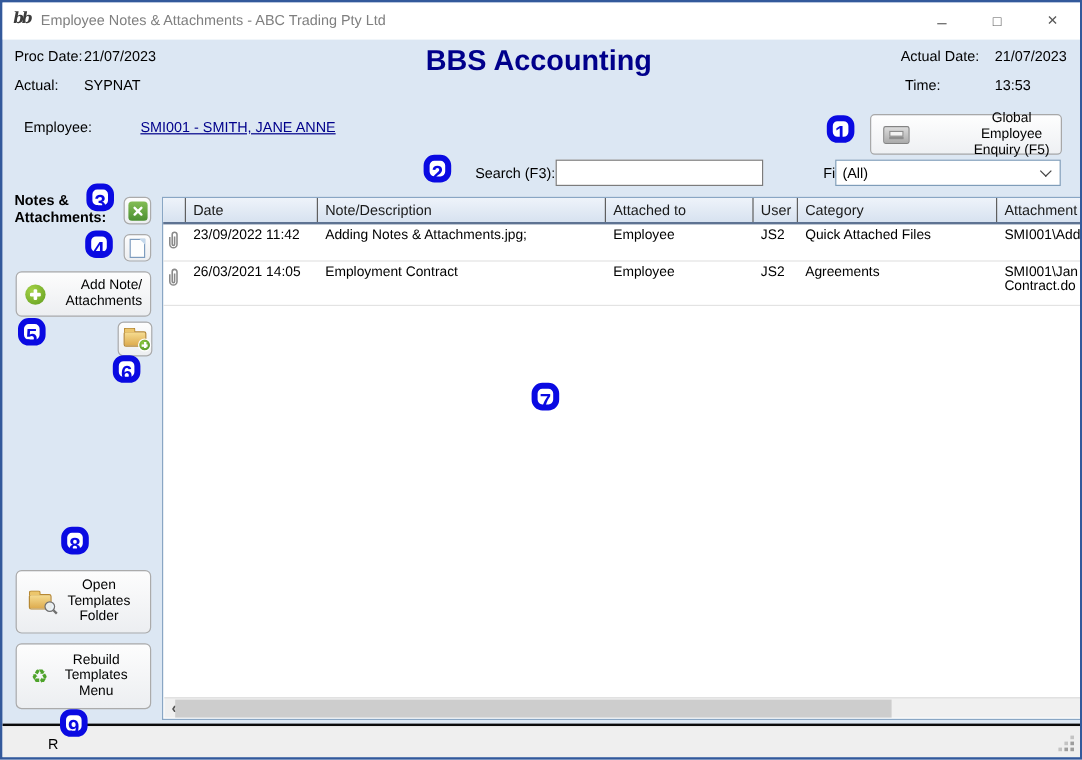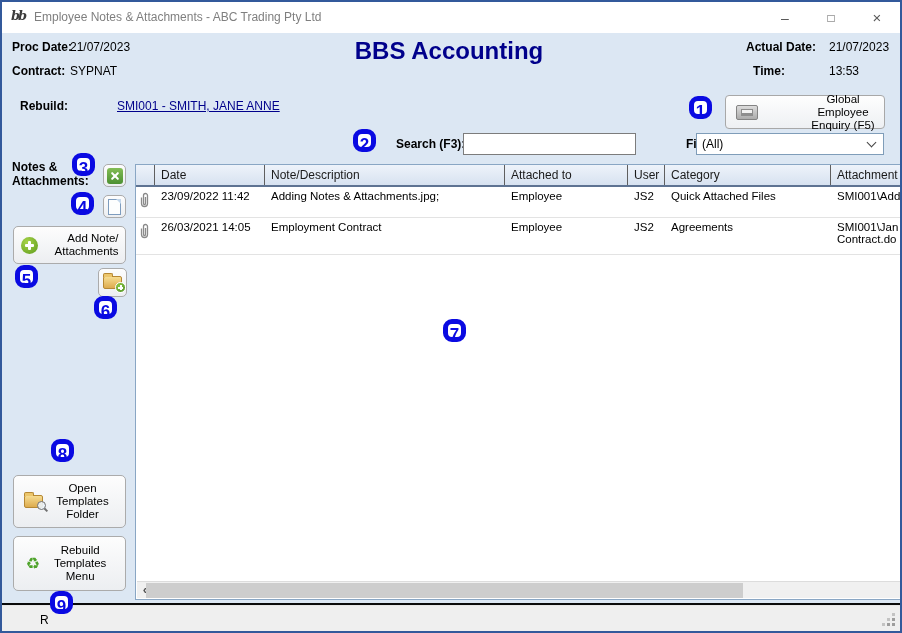--- a/index.html
+++ b/index.html
@@ -10,21 +10,21 @@
   
   .titlebar { position: absolute; left: 0; top: 0; right: 0; height: 31px; background: #fff; }
   .logo { position: absolute; left: 9px; top: 6px; width: 20px; height: 19px;
           font: italic bold 13px "DejaVu Serif", serif; color: #3c3c3c; letter-spacing: -2px; }
   .titletext { position: absolute; left: 32px; top: 8px; font-size: 12px; color: #7f7f7f; }
   .wc { position: absolute; top: 4px; width: 34px; height: 24px; text-align: center;
         font-size: 14px; line-height: 24px; color: #5a5a5a; cursor: default; }
   .wc.min { left: 766px; } .wc.max { left: 812px; font-size: 12px; } .wc.cls { left: 858px; font-size: 15px; }
 
   
-  .lbl { position: absolute; font-weight: bold; font-size: 12px; color: #000; white-space: nowrap; }
+  .lbl { position: absolute; font-weight: normal; font-size: 12px; color: #000; white-space: nowrap; }
   .val { position: absolute; font-size: 12px; color: #000; white-space: nowrap; }
   .app-title { position: absolute; left: 231px; top: 35px; width: 432px; text-align: center;
                font-size: 24px; font-weight: bold; color: #00008b; }
   .screen-title { position: absolute; left: 231px; top: 62px; width: 432px; text-align: center;
                   font-size: 17px; font-weight: bold; color: #00008b; }
   .emp-link { position: absolute; left: 115px; top: 97px; font-size: 12px; color: #00008b;
               text-decoration: underline; cursor: pointer; }
 
   
   .btn { background: linear-gradient(#fefefe, #eef0f3); border: 1px solid #a8a8a8;
@@ -136,31 +136,31 @@
   <div class="titlebar">
     <div class="logo">bb</div>
     <div class="titletext">Employee Notes &amp; Attachments - ABC Trading Pty Ltd</div>
     <div class="wc min">–</div>
     <div class="wc max">□</div>
     <div class="wc cls">×</div>
   </div>
 
   <div class="lbl" style="left:10px; top:38px;">Proc Date:</div>
   <div class="val" style="left:68px; top:38px;">21/07/2023</div>
-  <div class="lbl" style="left:10px; top:62px;">Contract:</div>
+  <div class="lbl" style="left:10px; top:62px;">Actual:</div>
   <div class="val" style="left:68px; top:62px;">SYPNAT</div>
 
   <div class="app-title">BBS Accounting</div>
 
   <div class="lbl" style="left:720px; top:38px; width:94px; text-align:right;">Actual Date:</div>
   <div class="val" style="left:827px; top:38px;">21/07/2023</div>
   <div class="lbl" style="left:720px; top:62px; width:94px; text-align:center;">Time:</div>
   <div class="val" style="left:827px; top:62px;">13:53</div>
 
-  <div class="lbl" style="left:18px; top:97px;">Rebuild:</div>
+  <div class="lbl" style="left:18px; top:97px;">Employee:</div>
   <div class="emp-link">SMI001 - SMITH, JANE ANNE</div>
 
   <div class="btn btn-global">
     <span class="enq-icon"></span>
     <span class="txt">Global Employee Enquiry (F5)</span>
   </div>
 
   <div class="lbl" style="left:394px; top:135px;">Search (F3):</div>
   <input class="search-input" value="" style="">
   <div class="lbl" style="left:644px; top:135px;padding-left:40px;">Filter:</div>

